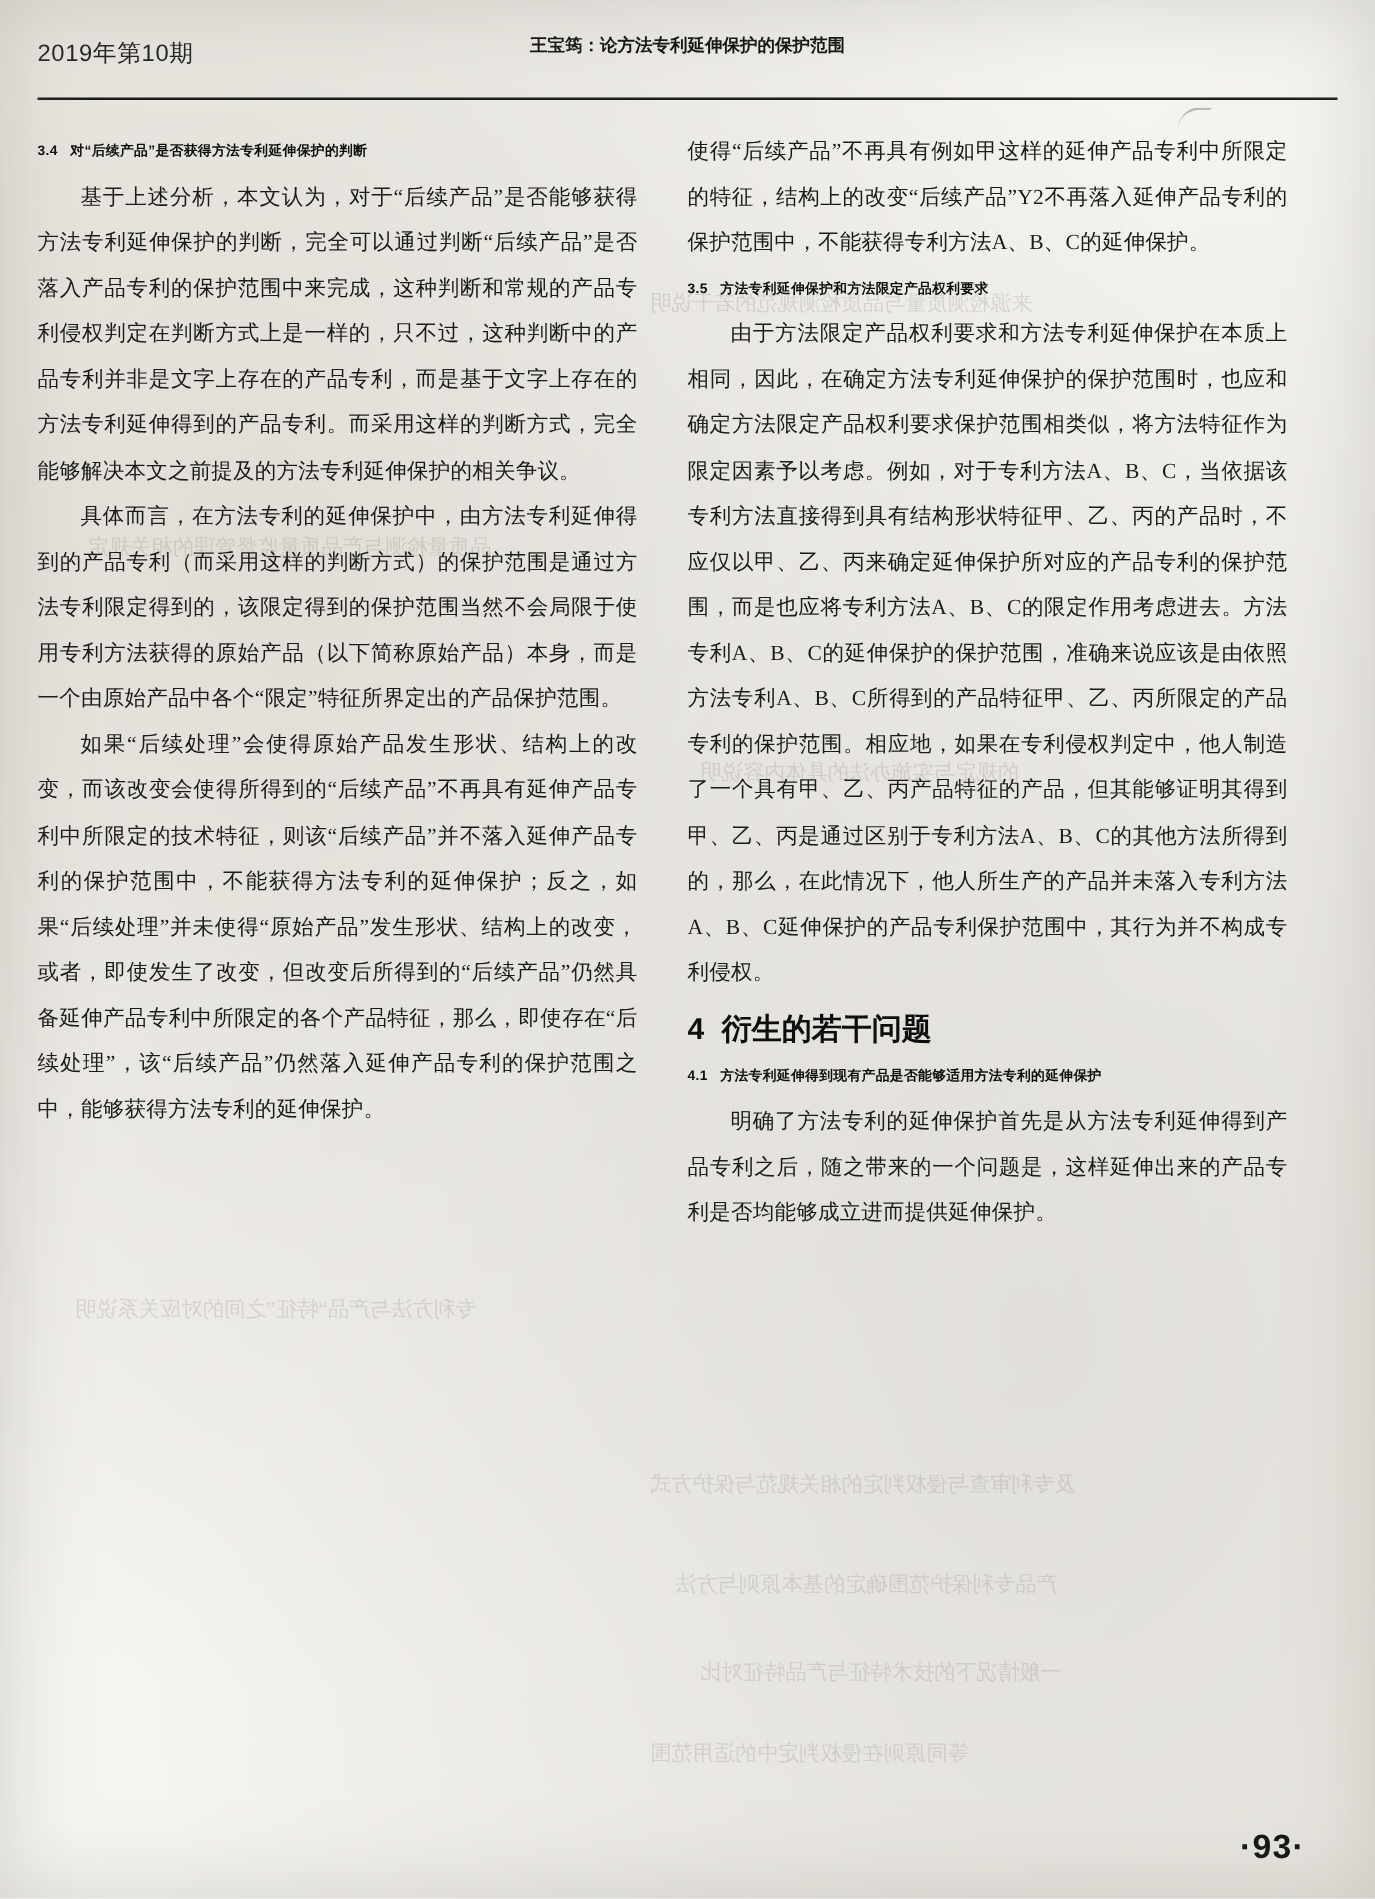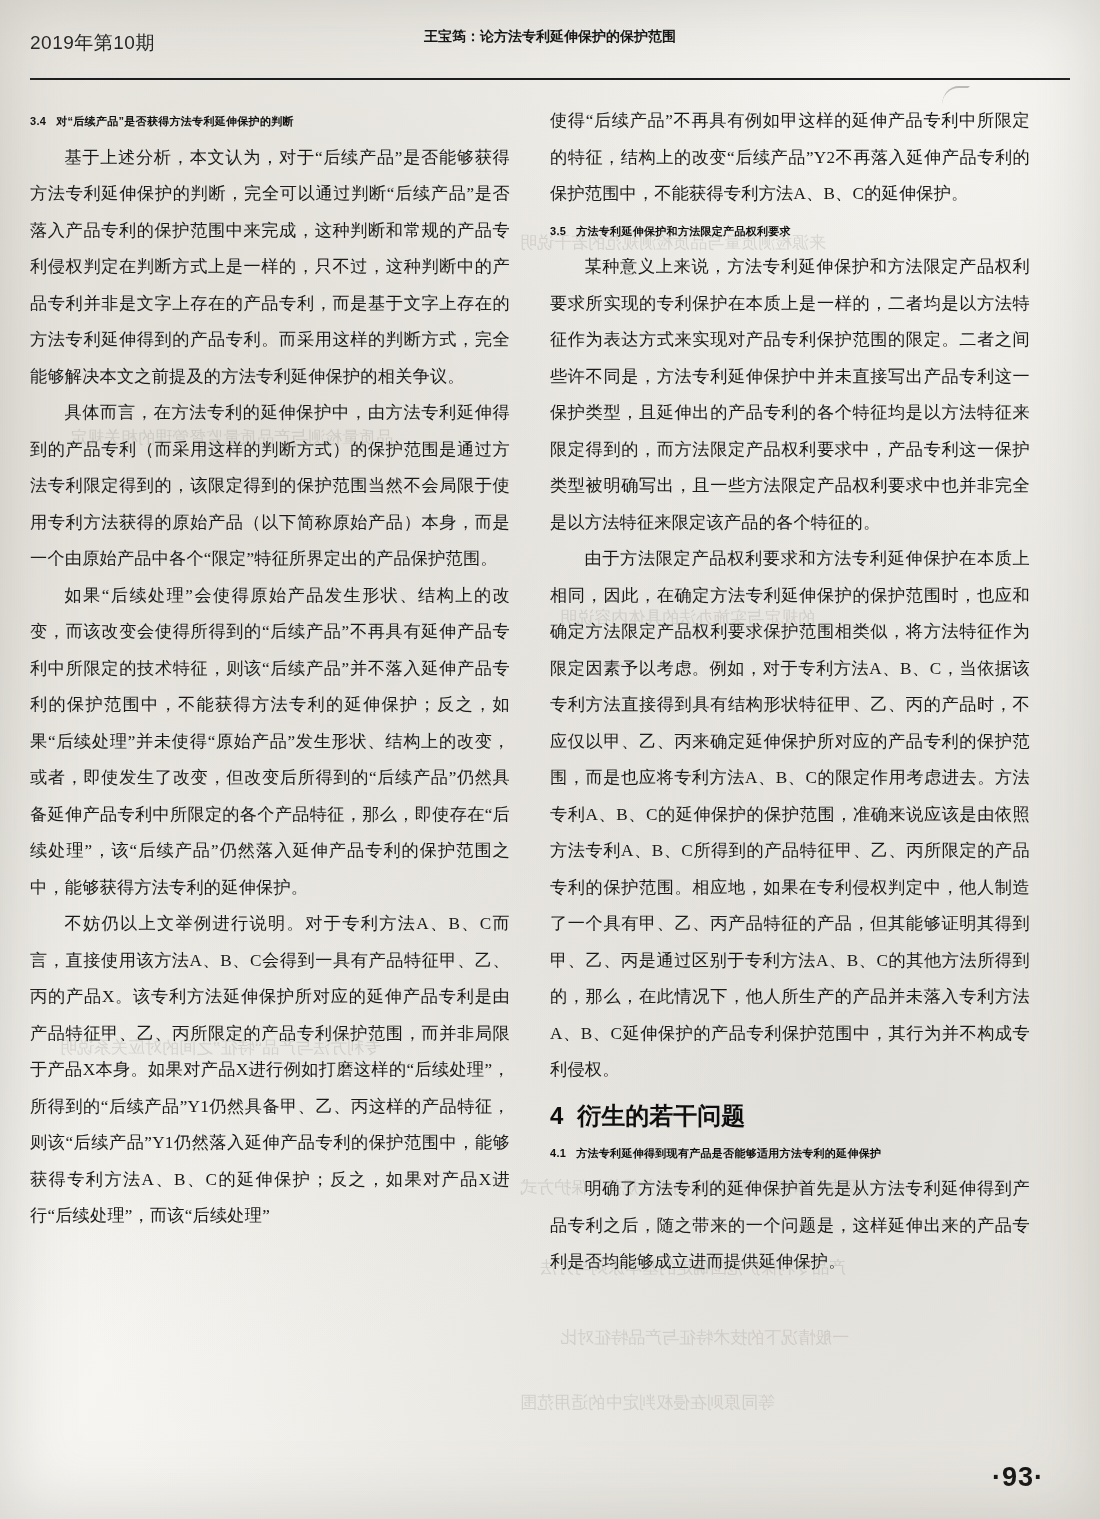--- a/index.html
+++ b/index.html
@@ -174,29 +174,27 @@
 
   <div class="columns">
 
     <div class="col">
       <h3 class="sec">
         <span class="num">3.4</span><span>对“后续产品”是否获得方法专利延伸保护的判断</span>
       </h3>
       <p>基于上述分析，本文认为，对于“后续产品”是否能够获得方法专利延伸保护的判断，完全可以通过判断“后续产品”是否落入产品专利的保护范围中来完成，这种判断和常规的产品专利侵权判定在判断方式上是一样的，只不过，这种判断中的产品专利并非是文字上存在的产品专利，而是基于文字上存在的方法专利延伸得到的产品专利。而采用这样的判断方式，完全能够解决本文之前提及的方法专利延伸保护的相关争议。</p>
       <p>具体而言，在方法专利的延伸保护中，由方法专利延伸得到的产品专利（而采用这样的判断方式）的保护范围是通过方法专利限定得到的，该限定得到的保护范围当然不会局限于使用专利方法获得的原始产品（以下简称原始产品）本身，而是一个由原始产品中各个“限定”特征所界定出的产品保护范围。</p>
       <p>如果“后续处理”会使得原始产品发生形状、结构上的改变，而该改变会使得所得到的“后续产品”不再具有延伸产品专利中所限定的技术特征，则该“后续产品”并不落入延伸产品专利的保护范围中，不能获得方法专利的延伸保护；反之，如果“后续处理”并未使得“原始产品”发生形状、结构上的改变，或者，即使发生了改变，但改变后所得到的“后续产品”仍然具备延伸产品专利中所限定的各个产品特征，那么，即使存在“后续处理”，该“后续产品”仍然落入延伸产品专利的保护范围之中，能够获得方法专利的延伸保护。</p>
-      <p>不妨仍以上文举例进行说明。对于专利方法A、B、C而言，直接使用该方法A、B、C会得到一具有产品特征甲、乙、丙的产品X。该专利方法延伸保护所对应的延伸产品专利是由产品特征甲、乙、丙所限定的产品专利保护范围，而并非局限于产品X本身。如果对产品X进行例如打磨这样的“后续处理”，所得到的“后续产品”Y1仍然具备甲、乙、丙这样的产品特征，则该“后续产品”Y1仍然落入延伸产品专利的保护范围中，能够获得专利方法A、B、C的延伸保护；反之，如果对产品X进行“后续处理”，而该“后续处理”</p>
     </div>
 
     <div class="col">
       <p class="noindent">使得“后续产品”不再具有例如甲这样的延伸产品专利中所限定的特征，结构上的改变“后续产品”Y2不再落入延伸产品专利的保护范围中，不能获得专利方法A、B、C的延伸保护。</p>
       <h3 class="sec">
         <span class="num">3.5</span><span>方法专利延伸保护和方法限定产品权利要求</span>
       </h3>
-      <p>某种意义上来说，方法专利延伸保护和方法限定产品权利要求所实现的专利保护在本质上是一样的，二者均是以方法特征作为表达方式来实现对产品专利保护范围的限定。二者之间些许不同是，方法专利延伸保护中并未直接写出产品专利这一保护类型，且延伸出的产品专利的各个特征均是以方法特征来限定得到的，而方法限定产品权利要求中，产品专利这一保护类型被明确写出，且一些方法限定产品权利要求中也并非完全是以方法特征来限定该产品的各个特征的。</p>
       <p>由于方法限定产品权利要求和方法专利延伸保护在本质上相同，因此，在确定方法专利延伸保护的保护范围时，也应和确定方法限定产品权利要求保护范围相类似，将方法特征作为限定因素予以考虑。例如，对于专利方法A、B、C，当依据该专利方法直接得到具有结构形状特征甲、乙、丙的产品时，不应仅以甲、乙、丙来确定延伸保护所对应的产品专利的保护范围，而是也应将专利方法A、B、C的限定作用考虑进去。方法专利A、B、C的延伸保护的保护范围，准确来说应该是由依照方法专利A、B、C所得到的产品特征甲、乙、丙所限定的产品专利的保护范围。相应地，如果在专利侵权判定中，他人制造了一个具有甲、乙、丙产品特征的产品，但其能够证明其得到甲、乙、丙是通过区别于专利方法A、B、C的其他方法所得到的，那么，在此情况下，他人所生产的产品并未落入专利方法A、B、C延伸保护的产品专利保护范围中，其行为并不构成专利侵权。</p>
       <h2 class="sec-main">
         <span class="num">4</span><span>衍生的若干问题</span>
       </h2>
       <h3 class="sec">
         <span class="num">4.1</span><span>方法专利延伸得到现有产品是否能够适用方法专利的延伸保护</span>
       </h3>
       <p>明确了方法专利的延伸保护首先是从方法专利延伸得到产品专利之后，随之带来的一个问题是，这样延伸出来的产品专利是否均能够成立进而提供延伸保护。</p>
     </div>
 

